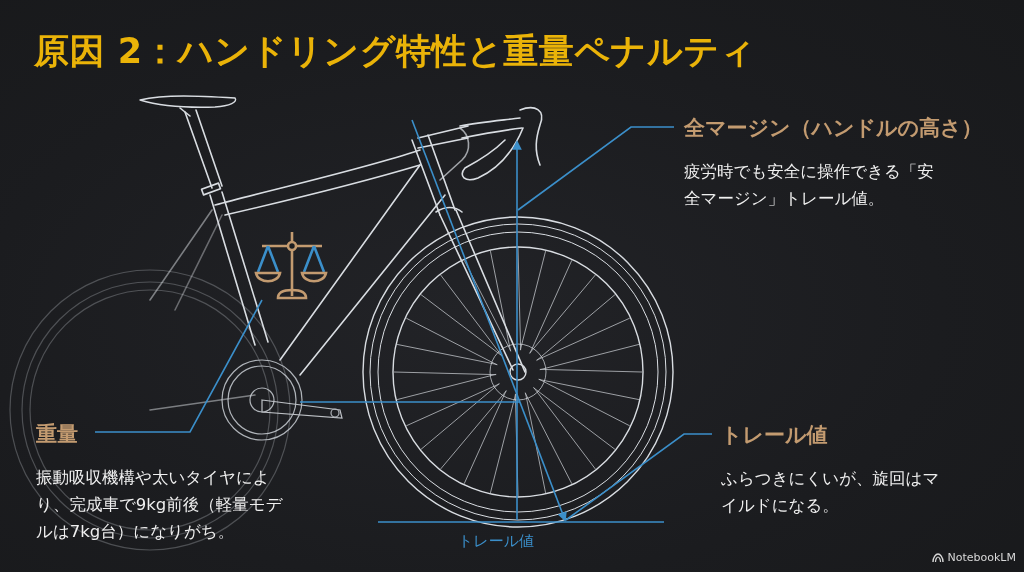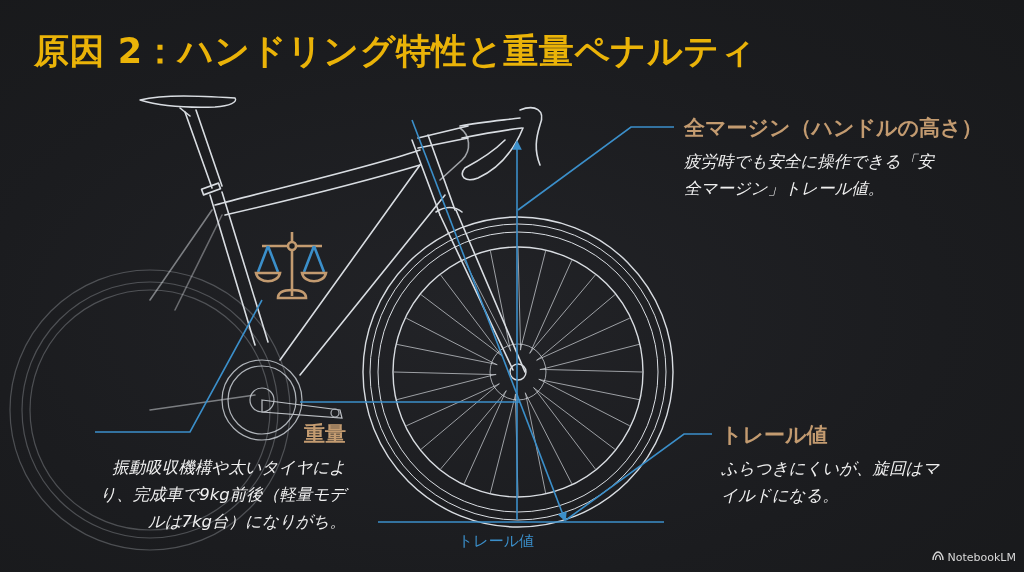--- a/index.html
+++ b/index.html
@@ -15,32 +15,32 @@
     position: absolute; left: 34px; top: 28px;
     font-size: 35px; font-weight: bold; color: #eab308;
     letter-spacing: 0.5px; white-space: nowrap;
   }
   svg.art { position: absolute; left: 0; top: 0; }
   .callout { position: absolute; }
   .callout .head {
     font-size: 21px; font-weight: bold; color: #c39b70; white-space: nowrap;
   }
   .callout .body {
-    font-size: 16.5px; line-height: 27px; color: #f0f0f0; margin-top: 6px; font-style: italic;
+    font-size: 16.5px; line-height: 27px; color: #f0f0f0; margin-top: 16px;
   }
   .c-stack { left: 684px; top: 114px; width: 300px; }
-  .c-weight { left: 36px; top: 420px; width: 310px; text-align: right; }
+  .c-weight { left: 36px; top: 420px; width: 310px; }
   .c-trail { left: 721px; top: 421px; width: 290px; }
   .dim-label {
     position: absolute; left: 458px; top: 532px;
     font-size: 15px; color: #3b8fca; white-space: nowrap;
   }
   .badge {
     position: absolute; right: 8px; bottom: 8px;
-    display: flex; gap: 4px;
+    display: flex; align-items: center; gap: 4px;
     font-size: 11px; color: #d8d8d8;
   }
   .badge svg { display: block; }
 </style>
 </head>
 <body>
 
 <div class="slide"></div>
 
 <div class="title">原因 2：ハンドリング特性と重量ペナルティ</div>

